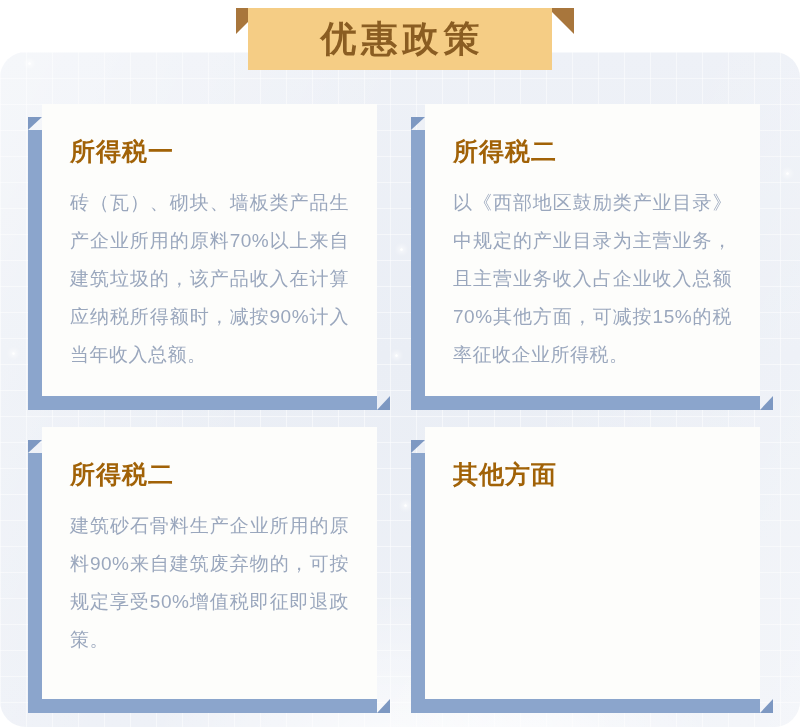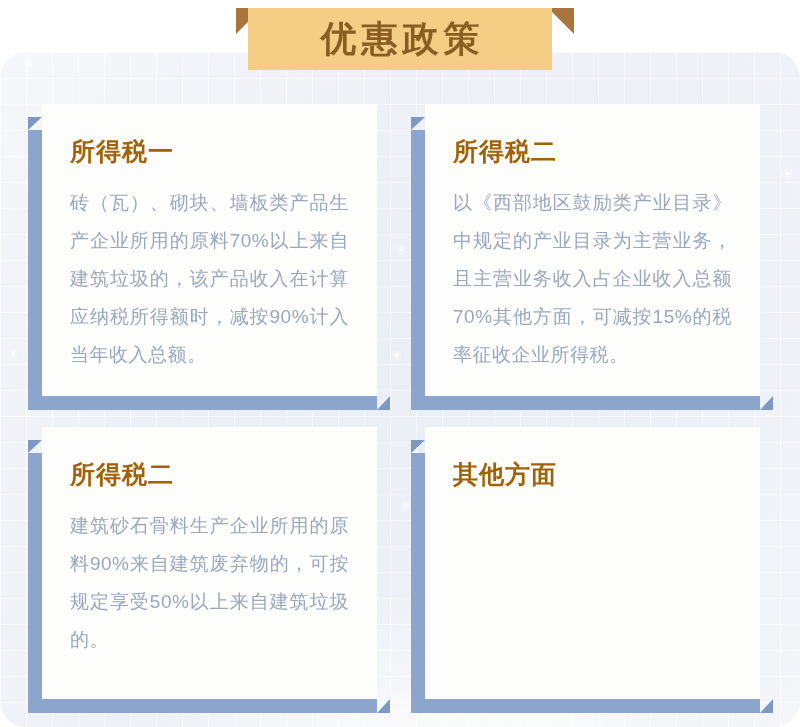--- a/index.html
+++ b/index.html
@@ -241,21 +241,21 @@
         <div class="card-title">所得税二</div>
         <div class="card-text">以《西部地区鼓励类产业目录》中规定的产业目录为主营业务，且主营业务收入占企业收入总额70%其他方面，可减按15%的税率征收企业所得税。</div>
       </div>
     </div>
 
     <div class="card c3">
       <div class="card-shadow-left"></div>
       <div class="card-shadow-bottom"></div>
       <div class="card-body">
         <div class="card-title">所得税二</div>
-        <div class="card-text">建筑砂石骨料生产企业所用的原料90%来自建筑废弃物的，可按规定享受50%以上来自建筑垃圾的。</div>
+        <div class="card-text">建筑砂石骨料生产企业所用的原料90%来自建筑废弃物的，可按规定享受50%增值税即征即退政策。</div>
       </div>
     </div>
 
     <div class="card c4">
       <div class="card-shadow-left"></div>
       <div class="card-shadow-bottom"></div>
       <div class="card-body">
         <div class="card-title">其他方面</div>
       </div>
     </div>

